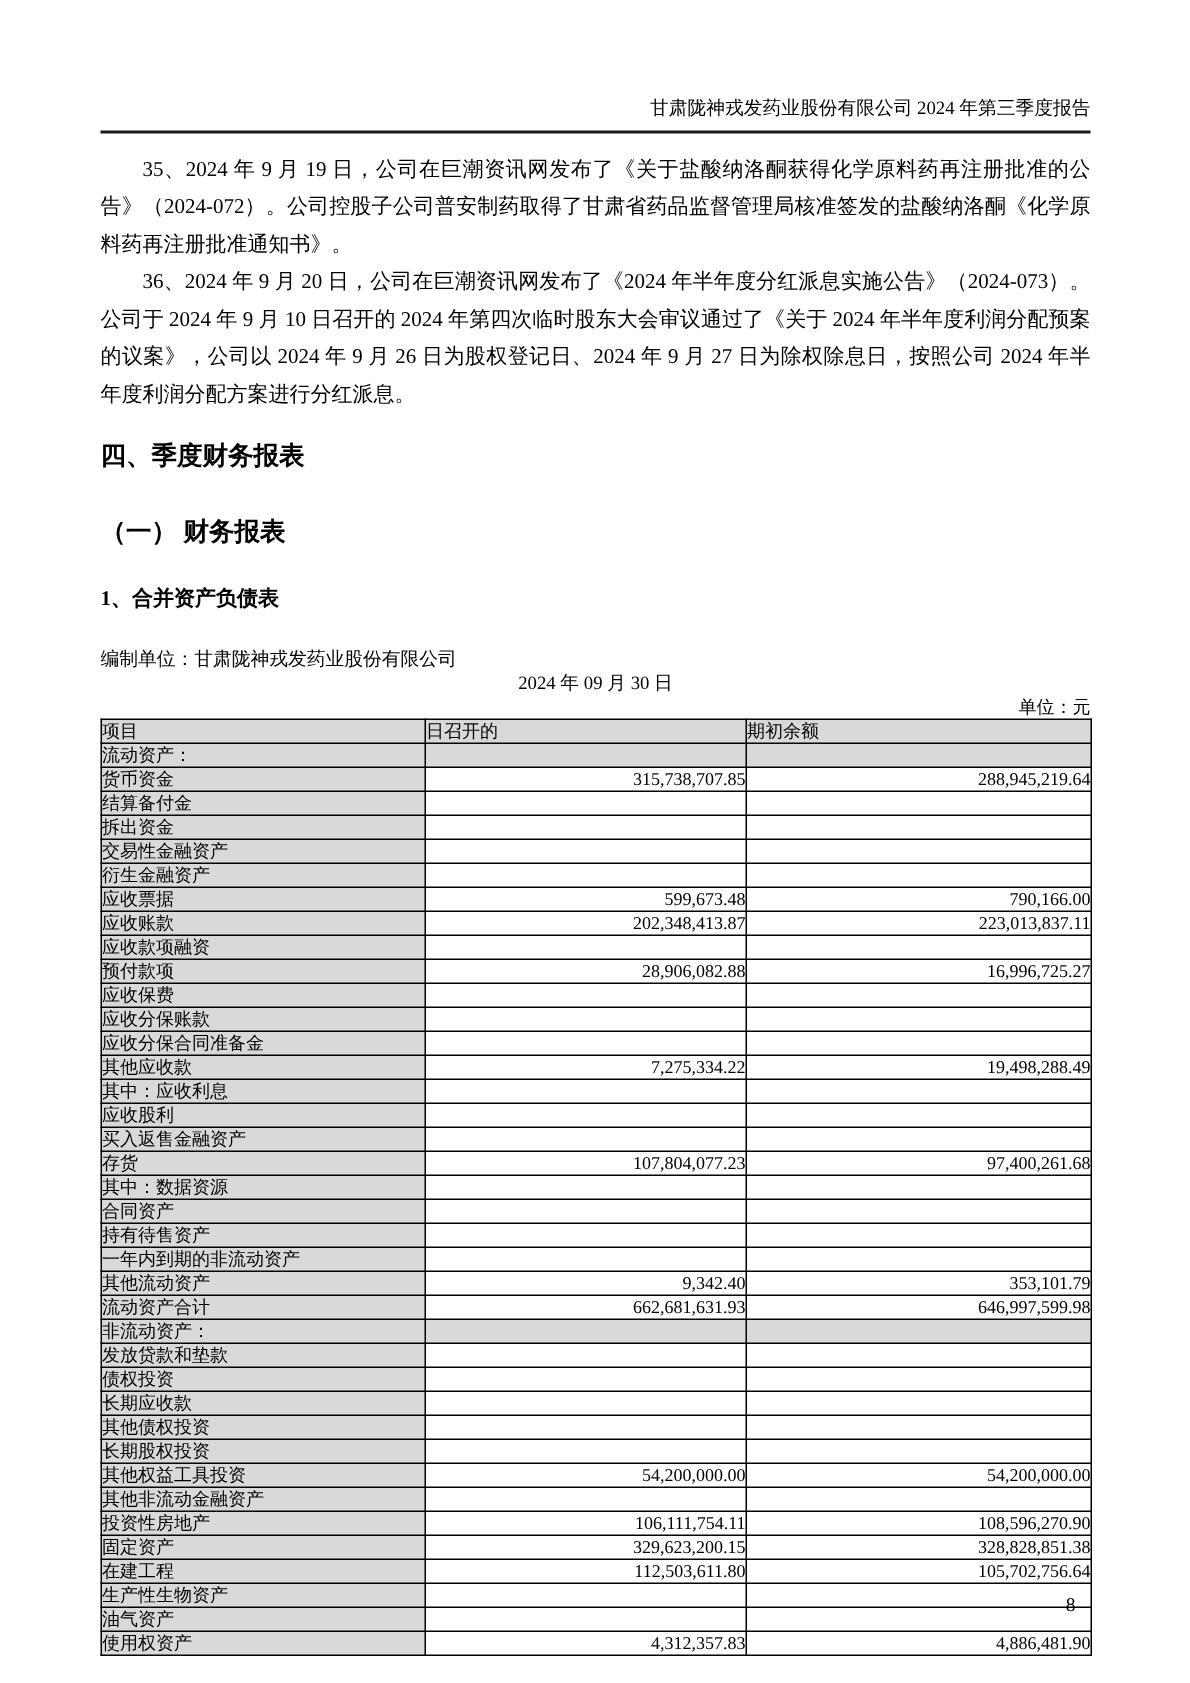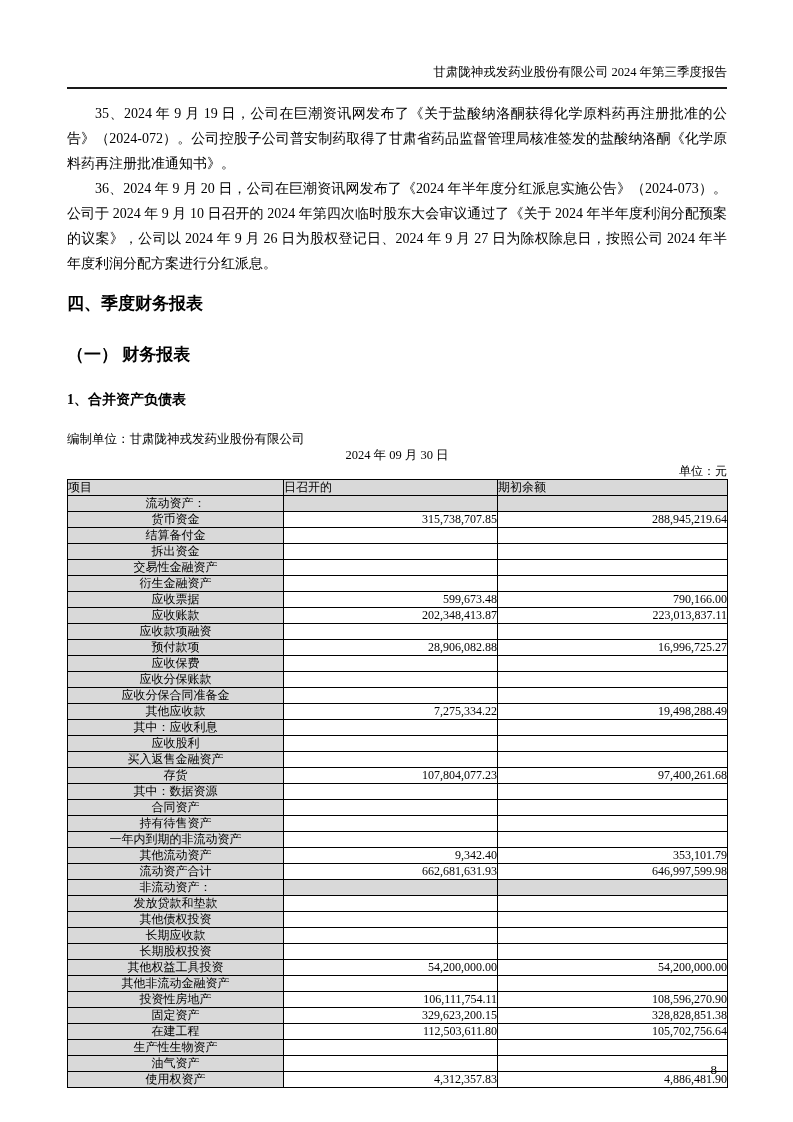--- a/index.html
+++ b/index.html
@@ -89,21 +89,21 @@
     white-space: nowrap;
     overflow: hidden;
     font-weight: normal;
   }
   table.bs th {
     background: #d9d9d9;
     text-align: left;
   }
   td.c-label {
     background: #d9d9d9;
-    text-align: center;
+    text-align: left;
   }
   td.c-num {
     background: #ffffff;
     text-align: right;
     padding-right: 7px;
   }
   tr.section-row td { background: #d9d9d9; }
   .indent-0 { padding-left: 5px; }
   .indent-1 { padding-left: 20px; }
   .indent-2 { padding-left: 34px; }
@@ -277,26 +277,31 @@
           <td class="c-label indent-0">非流动资产：</td>
           <td class="c-num"></td>
           <td class="c-num"></td>
         </tr>
         <tr>
           <td class="c-label indent-1">发放贷款和垫款</td>
           <td class="c-num"></td>
           <td class="c-num"></td>
         </tr>
         <tr>
+          <td class="c-label indent-1">债权投资</td>
+          <td class="c-num"></td>
+          <td class="c-num"></td>
+        </tr>
+        <tr>
+          <td class="c-label indent-1">长期应收款</td>
+          <td class="c-num"></td>
+          <td class="c-num"></td>
+        </tr>
+        <tr>
           <td class="c-label indent-1">其他债权投资</td>
-          <td class="c-num"></td>
-          <td class="c-num"></td>
-        </tr>
-        <tr>
-          <td class="c-label indent-1">长期应收款</td>
           <td class="c-num"></td>
           <td class="c-num"></td>
         </tr>
         <tr>
           <td class="c-label indent-1">长期股权投资</td>
           <td class="c-num"></td>
           <td class="c-num"></td>
         </tr>
         <tr>
           <td class="c-label indent-1">其他权益工具投资</td>

